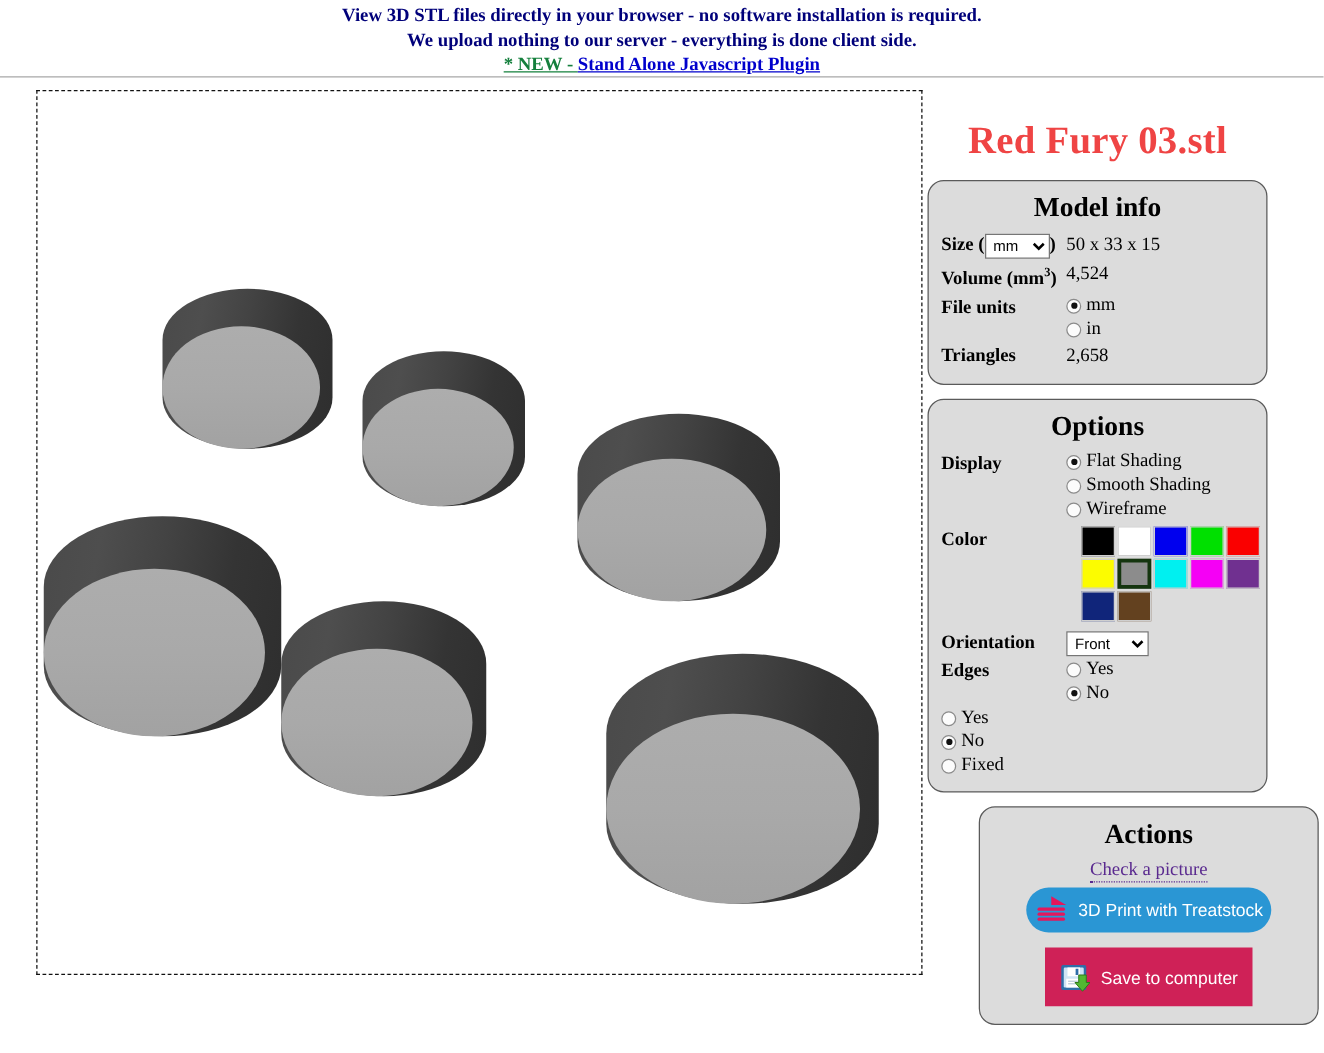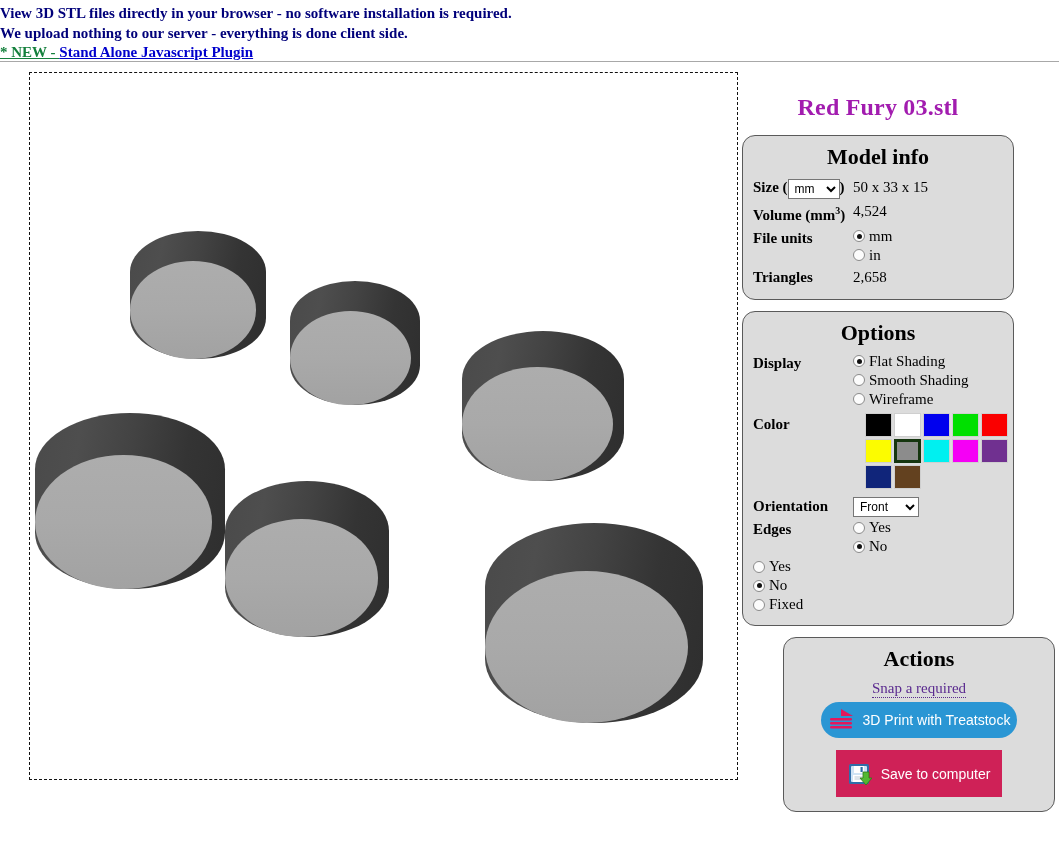--- a/index.html
+++ b/index.html
@@ -6,21 +6,21 @@
     margin: 0; padding: 0;
     width: 1059px; height: 842px;
     background: #ffffff;
     font-family: "Liberation Serif", serif;
     overflow: hidden;
   }
   #page { position: relative; width: 1059px; height: 842px; }
 
   
   .header {
-    text-align: left;
+    text-align: center;
     padding-top: 4px;
     font-family: "Liberation Serif", serif;
     font-weight: bold;
     font-size: 15px;
     color: #00007a;
     line-height: 1.30;
   }
   .header .line { display: block; }
   .header .new-label { color: #15803d; text-decoration: underline; }
   .header a {
@@ -61,22 +61,22 @@
   
   .rightcol {
     position: absolute;
     left: 742px; top: 72px;
     width: 272px;
   }
   .model-title {
     text-align: center;
     font-family: "Liberation Serif", serif;
     font-weight: bold;
-    font-size: 24px;
-    color: #a21caf;
+    font-size: 31px;
+    color: #ef4444;
     margin-top: 22px;
     margin-bottom: 14px;
     letter-spacing: 0.2px;
   }
   .panel {
     background: #dcdcdc;
     border: 1px solid #5a5a5a;
     border-radius: 13px;
     margin-bottom: 11px;
     padding: 6px 10px 10px 10px;
@@ -361,21 +361,21 @@
             <span class="radio"></span>
             <span>Fixed</span>
           </div>
         </div>
       </div>
     </div>
 
     <div class="panel" style="padding-bottom:14px;margin-left:41px;">
       <h2>Actions</h2>
       <div class="actions-center">
-        <a href="#" class="snaplink">Snap a required</a>
+        <a href="#" class="snaplink">Check a picture</a>
 
         <div class="btn-treat">
           <span>
             <svg class="icon-svg" width="26" height="24" viewBox="0 0 26 24">
               <path d="M13 1 L25 8 L13 8 Z" fill="#e4175c"></path>
               <rect x="2" y="10" width="22" height="2.6" rx="1.3" fill="#e4175c"></rect>
               <rect x="2" y="14" width="22" height="2.6" rx="1.3" fill="#e4175c"></rect>
               <rect x="2" y="18" width="22" height="2.6" rx="1.3" fill="#e4175c"></rect>
             </svg>
           </span>

